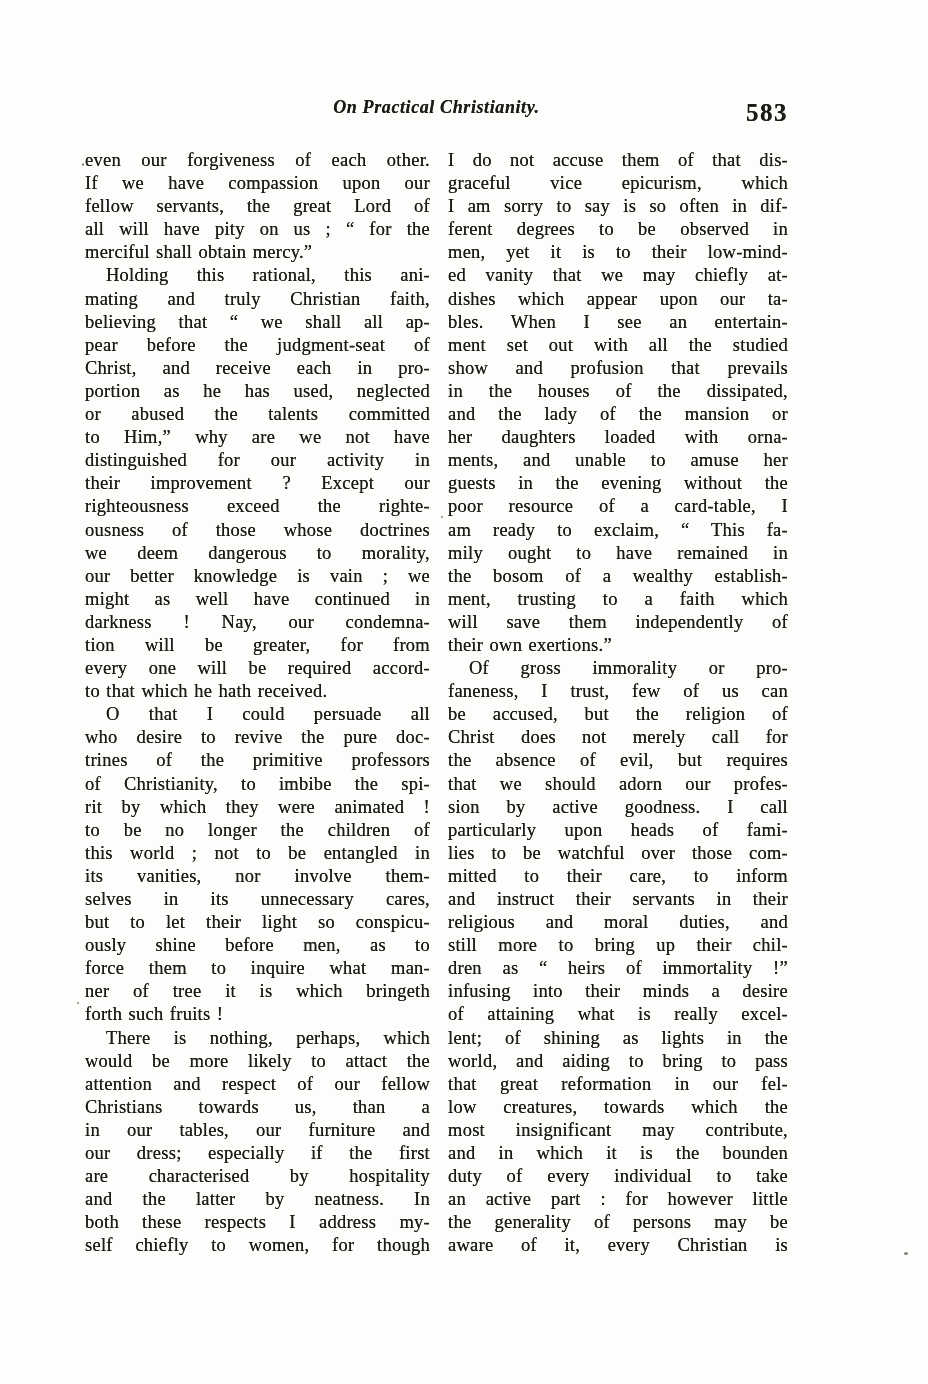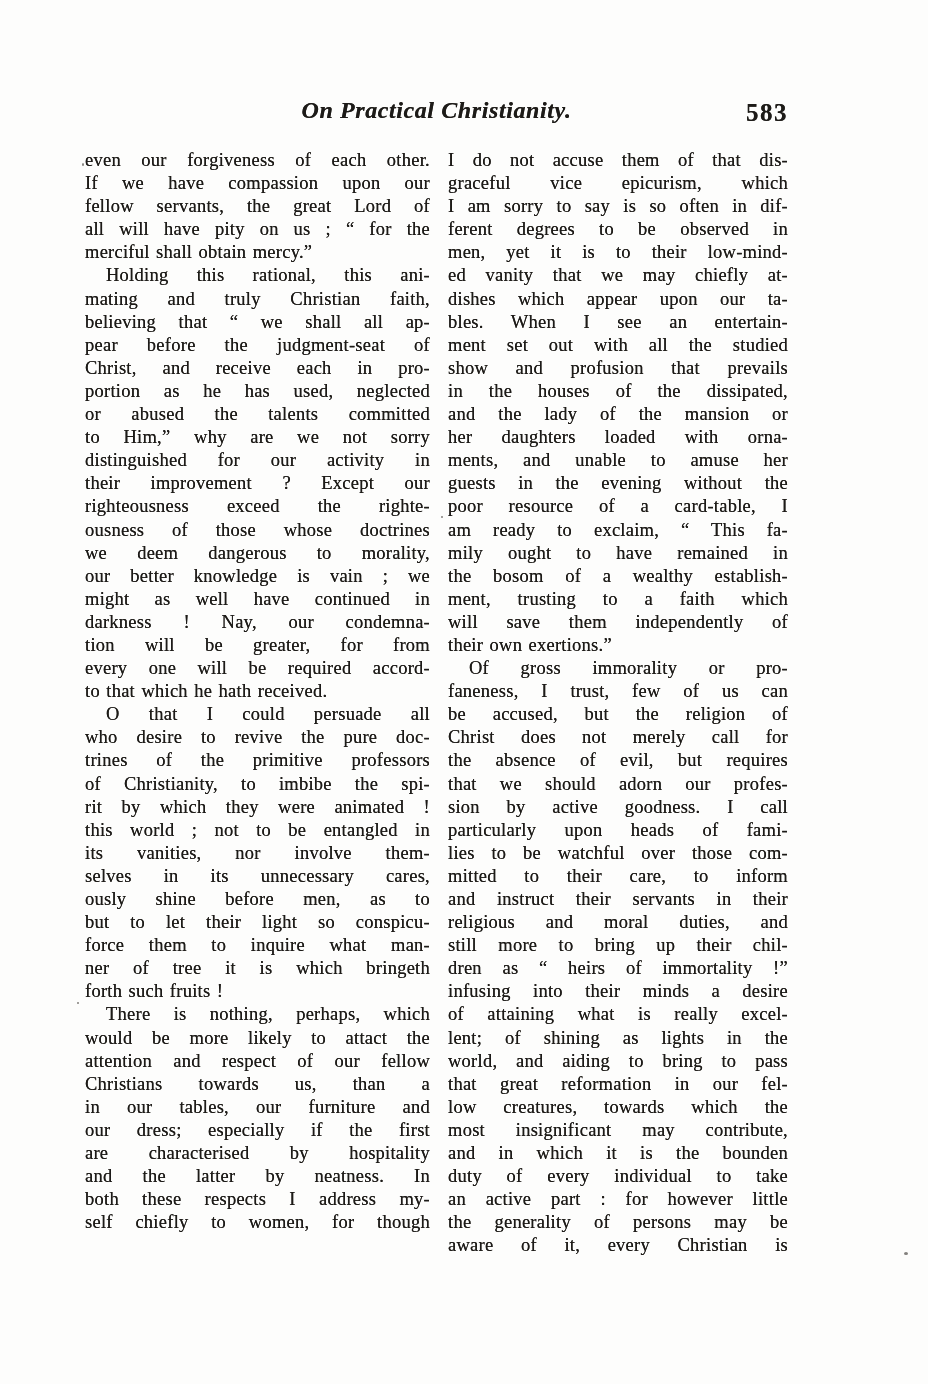--- a/index.html
+++ b/index.html
@@ -19,40 +19,41 @@
     top: 97px;
     width: 703px;
     height: 32px;
   }
   .title {
     position: absolute;
     left: 0; right: 0;
     text-align: center;
     font-style: italic;
     font-weight: bold;
-    font-size: 24px;
+    font-size: 18px;
     letter-spacing: 0.6px;
     text-shadow: 0 0 0.6px rgba(25,22,18,0.85);
   }
   .pagenum {
     position: absolute;
     right: 0;
     top: 2px;
     font-size: 25px;
     font-weight: bold;
     letter-spacing: 1.5px;
     text-shadow: 0 0 0.5px rgba(25,22,18,0.8);
   }
   .columns {
     position: absolute;
     left: 85px;
     top: 149px;
     width: 703px;
     display: flex;
     gap: 18px;
+    align-items: flex-end;
   }
   .col { width: 345px; }
   .col-right { width: 340px; }
   .line {
     font-size: 18.5px;
     line-height: 23.1px;
     height: 23.1px;
     overflow: hidden;
     text-align: justify;
     text-align-last: justify;
@@ -84,42 +85,43 @@
           <div class="line">fellow servants, the great Lord of</div>
           <div class="line">all will have pity on us ; “ for the</div>
           <div class="line end">merciful shall obtain mercy.”</div>
           <div class="line indent">Holding this rational, this ani-</div>
           <div class="line">mating and truly Christian faith,</div>
           <div class="line">believing that “ we shall all ap-</div>
           <div class="line">pear before the judgment-seat of</div>
           <div class="line">Christ, and receive each in pro-</div>
           <div class="line">portion as he has used, neglected</div>
           <div class="line">or abused the talents committed</div>
-          <div class="line">to Him,” why are we not sorry</div>
+          <div class="line">to Him,” why are we not have</div>
           <div class="line">distinguished for our activity in</div>
           <div class="line">their improvement ? Except our</div>
           <div class="line">righteousness exceed the righte-</div>
           <div class="line">ousness of those whose doctrines</div>
           <div class="line">we deem dangerous to morality,</div>
           <div class="line">our better knowledge is vain ; we</div>
           <div class="line">might as well have continued in</div>
           <div class="line">darkness ! Nay, our condemna-</div>
           <div class="line">tion will be greater, for from</div>
           <div class="line">every one will be required accord-</div>
           <div class="line end">to that which he hath received.</div>
           <div class="line indent">O that I could persuade all</div>
           <div class="line">who desire to revive the pure doc-</div>
           <div class="line">trines of the primitive professors</div>
           <div class="line">of Christianity, to imbibe the spi-</div>
           <div class="line">rit by which they were animated !</div>
+          <div class="line">to be no longer the children of</div>
           <div class="line">this world ; not to be entangled in</div>
           <div class="line">its vanities, nor involve them-</div>
           <div class="line">selves in its unnecessary cares,</div>
+          <div class="line">but to let their light so conspicu-</div>
           <div class="line">ously shine before men, as to</div>
-          <div class="line">but to let their light so conspicu-</div>
           <div class="line">force them to inquire what man-</div>
           <div class="line">ner of tree it is which bringeth</div>
           <div class="line end">forth such fruits !</div>
           <div class="line indent">There is nothing, perhaps, which</div>
           <div class="line">would be more likely to attact the</div>
           <div class="line">attention and respect of our fellow</div>
           <div class="line">Christians towards us, than a</div>
           <div class="line">in our tables, our furniture and</div>
           <div class="line">our dress; especially if the first</div>
           <div class="line">are characterised by hospitality</div>

